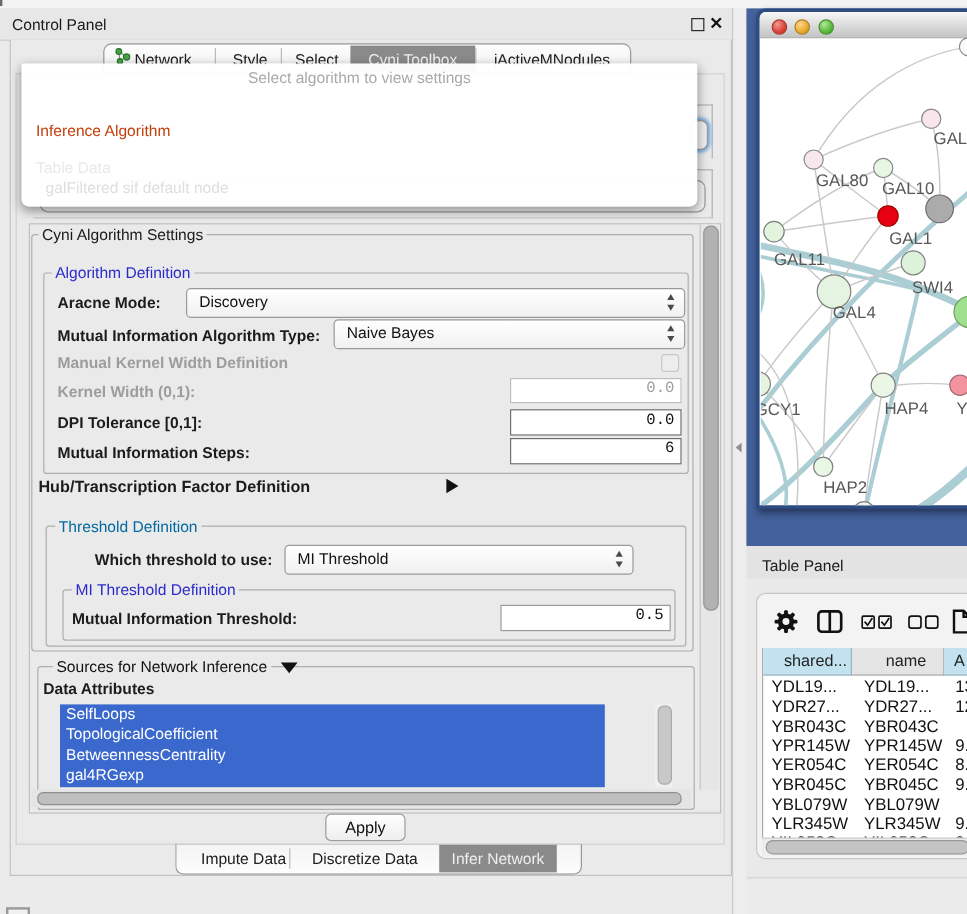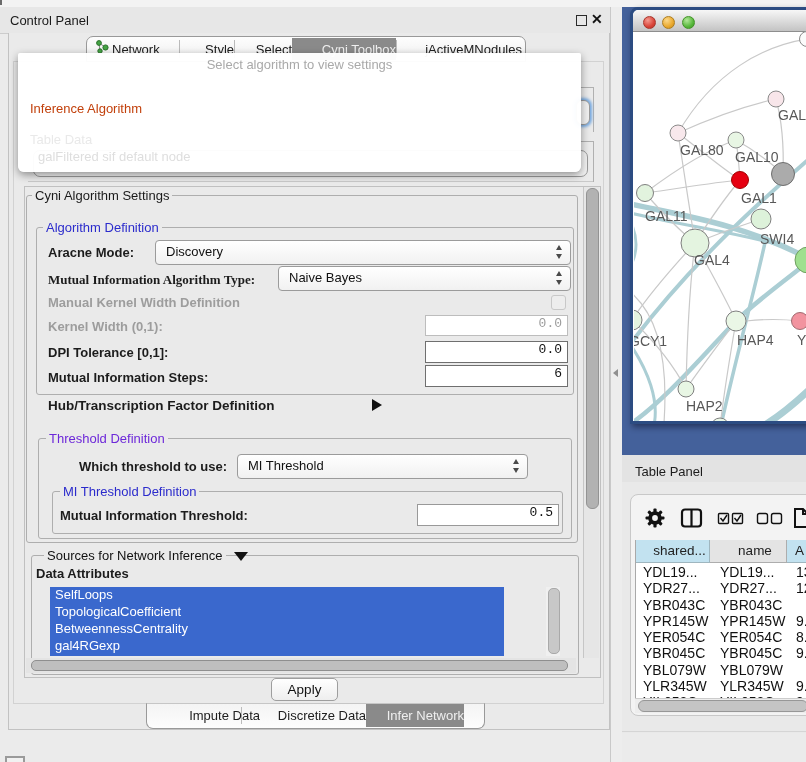--- a/index.html
+++ b/index.html
@@ -13,21 +13,21 @@
 .combo{position:absolute;border:1px solid #9b9b9b;border-radius:4px;
   background:linear-gradient(#ffffff,#f1f1f1);font-size:13px;color:#111;}
 .combo span.tx{position:absolute;left:10px;top:3px;}
 .arrows{position:absolute;right:7px;top:4px;width:7px;height:14px;}
 .arrows:before{content:"";position:absolute;left:0;top:0;width:0;height:0;
   border-left:3.5px solid transparent;border-right:3.5px solid transparent;border-bottom:5px solid #4a4a4a;}
 .arrows:after{content:"";position:absolute;left:0;bottom:0;width:0;height:0;
   border-left:3.5px solid transparent;border-right:3.5px solid transparent;border-top:5px solid #4a4a4a;}
 .field{position:absolute;background:#fff;border:1px solid #6f6f6f;
   font-size:13px;color:#111;text-align:right;padding-right:5px;font-family:Liberation Mono, monospace;}
-.tab{position:absolute;font-size:13px;color:#202020;text-align:right;white-space:nowrap;}
+.tab{position:absolute;font-size:13px;color:#202020;text-align:center;white-space:nowrap;}
 </style>
 </head>
 <body>
 
 <div class="abs" style="left:0;top:0;width:806px;height:7px;background:#f3f3f3;"></div>
 <div class="abs" style="left:0;top:0;width:2px;height:5px;background:#6a6a6a;"></div>
 
 <div class="abs" style="left:0;top:7px;width:612px;height:26px;background:#e7e7e7;border-bottom:1px solid #cccccc;"></div>
 <div class="abs" style="left:10px;top:13px;font-size:13px;color:#1a1a1a;">Control Panel</div>
 <div class="abs" style="left:576px;top:15px;width:9px;height:9px;border:1.5px solid #2a2a2a;background:#e7e7e7;"></div>
@@ -72,39 +72,39 @@
 <div class="gtitle" style="left:32px;top:188px;color:#1a1a1a;">Cyni Algorithm Settings</div>
 
 <div class="grp" style="left:36px;top:227px;width:536px;height:166px;"></div>
 <div class="gtitle" style="left:43px;top:220px;color:#2b2bcc;">Algorithm Definition</div>
 
 <div class="lbl" style="left:48px;top:245px;">Aracne Mode:</div>
 <div class="combo" style="left:155px;top:240px;width:414px;height:23px;">
     <span class="tx">Discovery</span>
     <span class="arrows"></span>
   </div>
-<div class="lbl" style="left:48px;top:272px;font-family:Liberation Serif, serif;">Mutual Information Algorithm Type:</div>
+<div class="lbl" style="left:48px;top:272px;">Mutual Information Algorithm Type:</div>
 <div class="combo" style="left:278px;top:266px;width:291px;height:23px;">
     <span class="tx">Naive Bayes</span>
     <span class="arrows"></span>
   </div>
 <div class="lbl dis" style="left:48px;top:295px;">Manual Kernel Width Definition</div>
 <div class="abs" style="left:551px;top:295px;width:13px;height:13px;border:1px solid #c8c8c8;border-radius:3px;background:#ededed;"></div>
 <div class="lbl dis" style="left:48px;top:319px;">Kernel Width (0,1):</div>
 <div class="field" style="left:425px;top:315px;width:136px;height:19px;border-color:#bdbdbd;color:#9d9d9d;">0.0</div>
 <div class="lbl" style="left:48px;top:345px;">DPI Tolerance [0,1]:</div>
 <div class="field" style="left:425px;top:341px;width:136px;height:20px;">0.0</div>
 <div class="lbl" style="left:48px;top:370px;">Mutual Information Steps:</div>
 <div class="field" style="left:425px;top:365px;width:136px;height:20px;">6</div>
 
-<div class="lbl" style="left:48px;top:398px;font-size:13.5px;">Hub/Transcription Factor Definition</div>
+<div class="lbl" style="left:32px;top:398px;font-size:13.5px;">Hub/Transcription Factor Definition</div>
 <div class="abs" style="left:372px;top:399px;width:0;height:0;border-top:6.5px solid transparent;border-bottom:6.5px solid transparent;border-left:10px solid #111;"></div>
 
 <div class="grp" style="left:38px;top:438px;width:532px;height:99px;"></div>
-<div class="gtitle" style="left:46px;top:431px;color:#6d28d9;">Threshold Definition</div>
+<div class="gtitle" style="left:46px;top:431px;color:#0369a1;">Threshold Definition</div>
 <div class="lbl" style="left:79px;top:459px;">Which threshold to use:</div>
 <div class="combo" style="left:237px;top:454px;width:289px;height:23px;">
     <span class="tx">MI Threshold</span>
     <span class="arrows"></span>
   </div>
 <div class="grp" style="left:52px;top:491px;width:509px;height:41px;"></div>
 <div class="gtitle" style="left:60px;top:484px;color:#2b2bcc;">MI Threshold Definition</div>
 <div class="lbl" style="left:60px;top:508px;">Mutual Information Threshold:</div>
 <div class="field" style="left:417px;top:504px;width:135px;height:20px;border-color:#999;">0.5</div>
 

